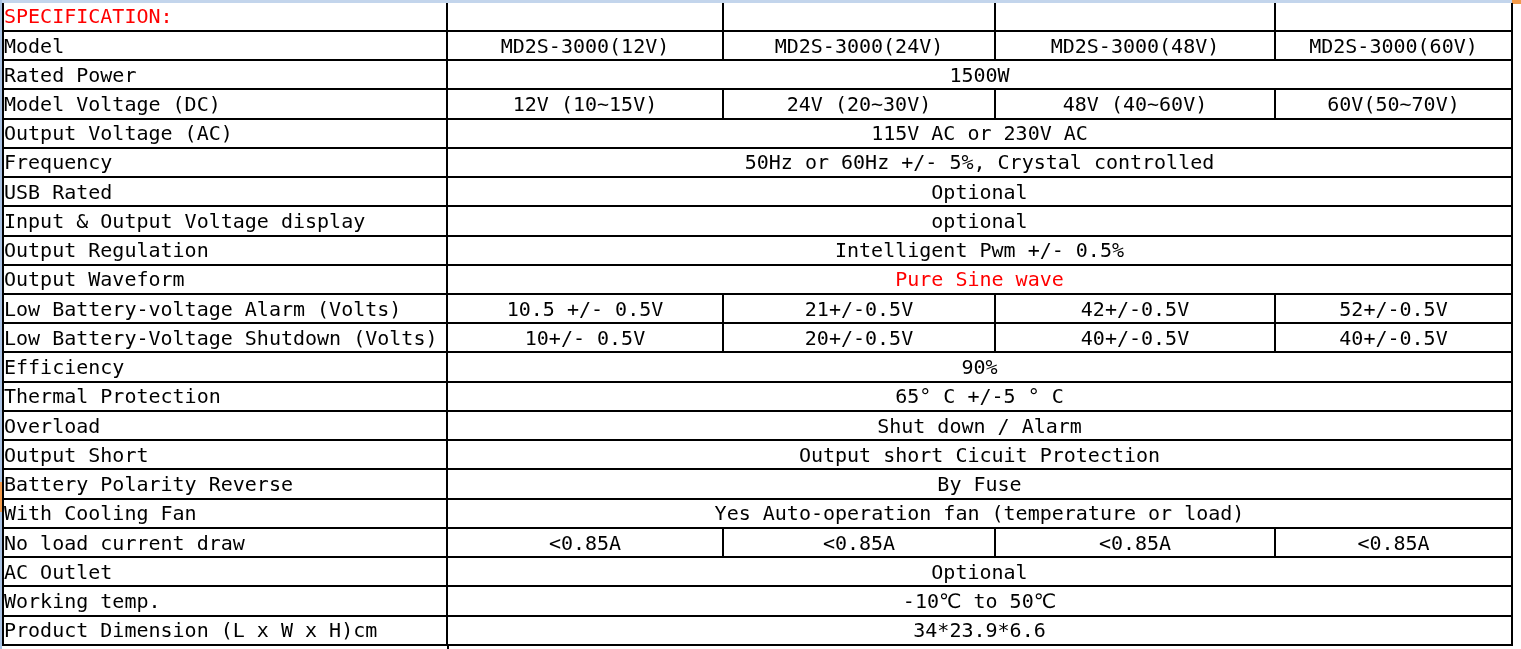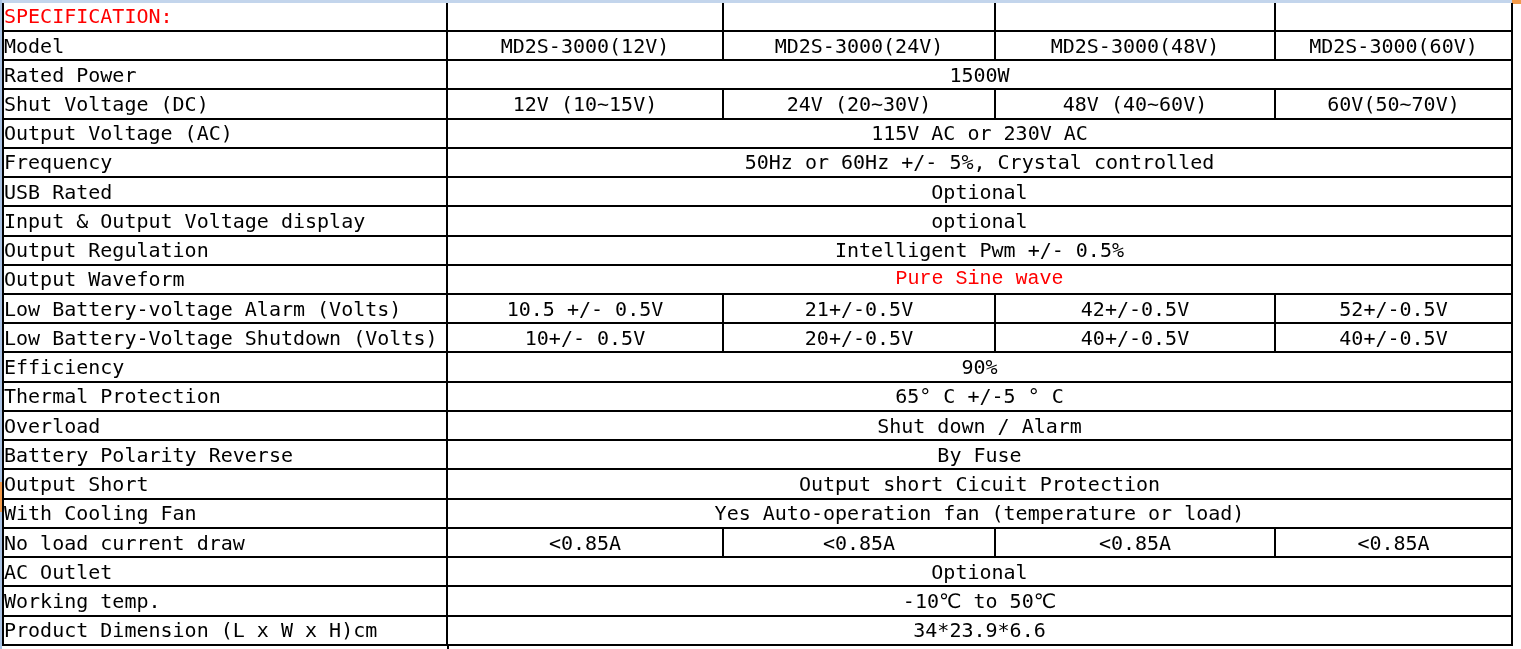--- a/index.html
+++ b/index.html
@@ -70,21 +70,21 @@
           <td class="value-cell">MD2S-3000(12V)</td>
           <td class="value-cell">MD2S-3000(24V)</td>
           <td class="value-cell">MD2S-3000(48V)</td>
           <td class="value-cell">MD2S-3000(60V)</td>
         </tr>
         <tr>
           <td class="label-cell">Rated Power</td>
           <td class="value-cell" colspan="4">1500W</td>
         </tr>
         <tr>
-          <td class="label-cell">Shut Voltage (DC)</td>
+          <td class="label-cell">Model Voltage (DC)</td>
           <td class="value-cell">12V (10~15V)</td>
           <td class="value-cell">24V (20~30V)</td>
           <td class="value-cell">48V (40~60V)</td>
           <td class="value-cell">60V(50~70V)</td>
         </tr>
         <tr>
           <td class="label-cell">Output Voltage (AC)</td>
           <td class="value-cell" colspan="4">115V AC or 230V AC</td>
         </tr>
         <tr>
@@ -98,21 +98,21 @@
         <tr>
           <td class="label-cell">Input &amp; Output Voltage display</td>
           <td class="value-cell" colspan="4">optional</td>
         </tr>
         <tr>
           <td class="label-cell">Output Regulation</td>
           <td class="value-cell" colspan="4">Intelligent Pwm +/- 0.5%</td>
         </tr>
         <tr>
           <td class="label-cell">Output Waveform</td>
-          <td class="value-cell" colspan="4" style="color: rgb(255, 0, 0); font-family: Liberation Mono, monospace;">Pure Sine wave</td>
+          <td class="value-cell" colspan="4" style="color: rgb(255, 0, 0);">Pure Sine wave</td>
         </tr>
         <tr>
           <td class="label-cell">Low Battery-voltage Alarm (Volts)</td>
           <td class="value-cell">10.5 +/- 0.5V</td>
           <td class="value-cell">21+/-0.5V</td>
           <td class="value-cell">42+/-0.5V</td>
           <td class="value-cell">52+/-0.5V</td>
         </tr>
         <tr>
           <td class="label-cell">Low Battery-Voltage Shutdown (Volts)</td>
@@ -127,26 +127,26 @@
         </tr>
         <tr>
           <td class="label-cell">Thermal Protection</td>
           <td class="value-cell" colspan="4">65° C +/-5 ° C</td>
         </tr>
         <tr>
           <td class="label-cell">Overload</td>
           <td class="value-cell" colspan="4">Shut down / Alarm</td>
         </tr>
         <tr>
+          <td class="label-cell">Output Short</td>
+          <td class="value-cell" colspan="4">Output short Cicuit Protection</td>
+        </tr>
+        <tr>
           <td class="label-cell">Battery Polarity Reverse</td>
           <td class="value-cell" colspan="4">By Fuse</td>
-        </tr>
-        <tr>
-          <td class="label-cell">Output Short</td>
-          <td class="value-cell" colspan="4">Output short Cicuit Protection</td>
         </tr>
         <tr>
           <td class="label-cell">With Cooling Fan</td>
           <td class="value-cell" colspan="4">Yes Auto-operation fan (temperature or load)</td>
         </tr>
         <tr>
           <td class="label-cell">No load current draw</td>
           <td class="value-cell">&lt;0.85A</td>
           <td class="value-cell">&lt;0.85A</td>
           <td class="value-cell">&lt;0.85A</td>

